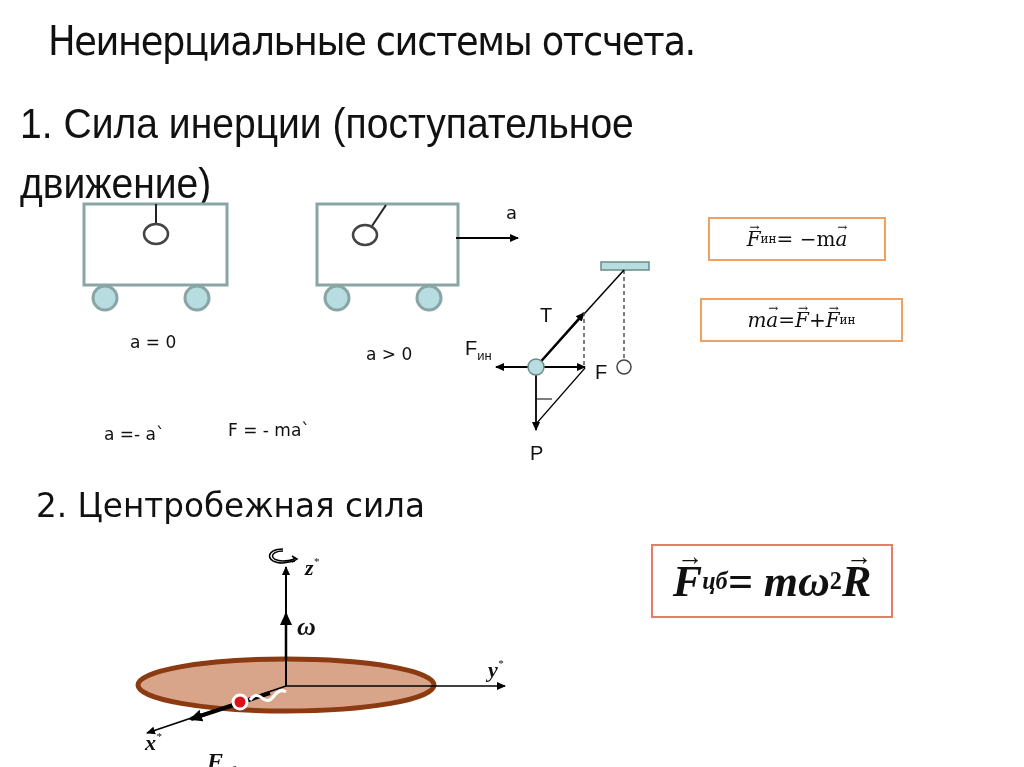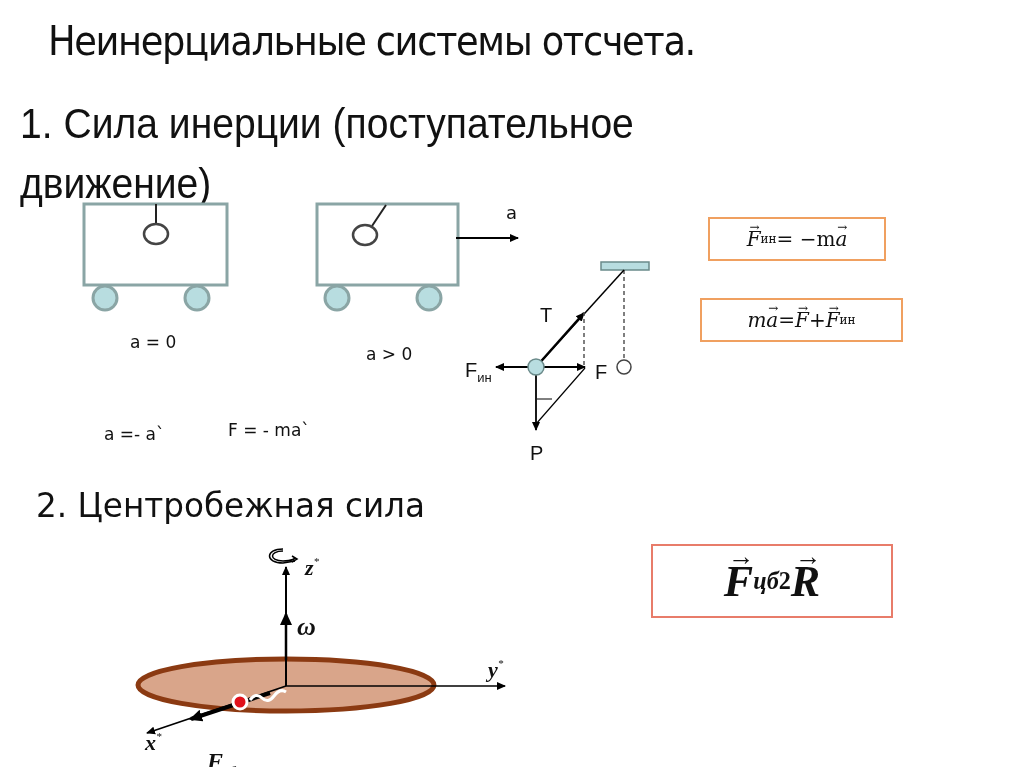--- a/index.html
+++ b/index.html
@@ -102,21 +102,21 @@
   </g>
 </svg>
 
 <div class="abs label" style="left:130px;top:332px;">a = 0</div>
 <div class="abs label" style="left:366px;top:344px;">a &gt; 0</div>
 <div class="abs label" style="left:506px;top:202px;font-size:18px;">a</div>
 <div class="abs label" style="left:104px;top:424px;">a =- a`</div>
 <div class="abs label" style="left:228px;top:420px;">F = - ma`</div>
 
 <div class="abs plabel" style="left:540px;top:304px;">T</div>
-<div class="abs plabel" style="left:465px;top:337px;margin-top:22px;"><span>F</span><sub style="font-size:13px;">ин</sub></div>
+<div class="abs plabel" style="left:465px;top:337px;"><span>F</span><sub style="font-size:13px;">ин</sub></div>
 <div class="abs plabel" style="left:595px;top:361px;">F</div>
 <div class="abs plabel" style="left:530px;top:442px;">P</div>
 
 <div class="abs fbox" style="left:708px;top:217px;width:174px;height:40px;">
   <span class="vec">F</span>
     <sub class="sm">ин</sub>
   <span style="font-style:normal;"> = −m</span>
   <span class="vec">a</span>
 </div>
 <div class="abs fbox" style="left:700px;top:298px;width:199px;height:40px;">
@@ -133,15 +133,16 @@
 
 <div class="abs axis-label" style="left:305px;top:555px;font-size:22px;"><span>z</span><sup style="font-size:11px;font-weight:normal;vertical-align:10px;">*</sup></div>
 <div class="abs axis-label" style="left:488px;top:657px;"><span>y</span><sup style="font-size:11px;font-weight:normal;vertical-align:10px;">*</sup></div>
 <div class="abs axis-label" style="left:145px;top:730px;"><span>x</span><sup style="font-size:11px;font-weight:normal;vertical-align:10px;">*</sup></div>
 <div class="abs axis-label" style="left:297px;top:612px;font-size:26px;">ω</div>
 <div class="abs axis-label" style="left:207px;top:748px;font-size:24px;"><span>F</span><sub style="font-size:12px;">цб</sub></div>
 
 <div class="abs fbox2" style="left:651px;top:544px;width:238px;height:70px;">
   <span class="vec">F</span>
     <sub class="smb">цб</sub>
+  <span> = mω</span>
     <sup class="sm" style="font-style:normal;">2</sup>
   <span class="vec">R</span>
 </div>
 
 </body></html>

